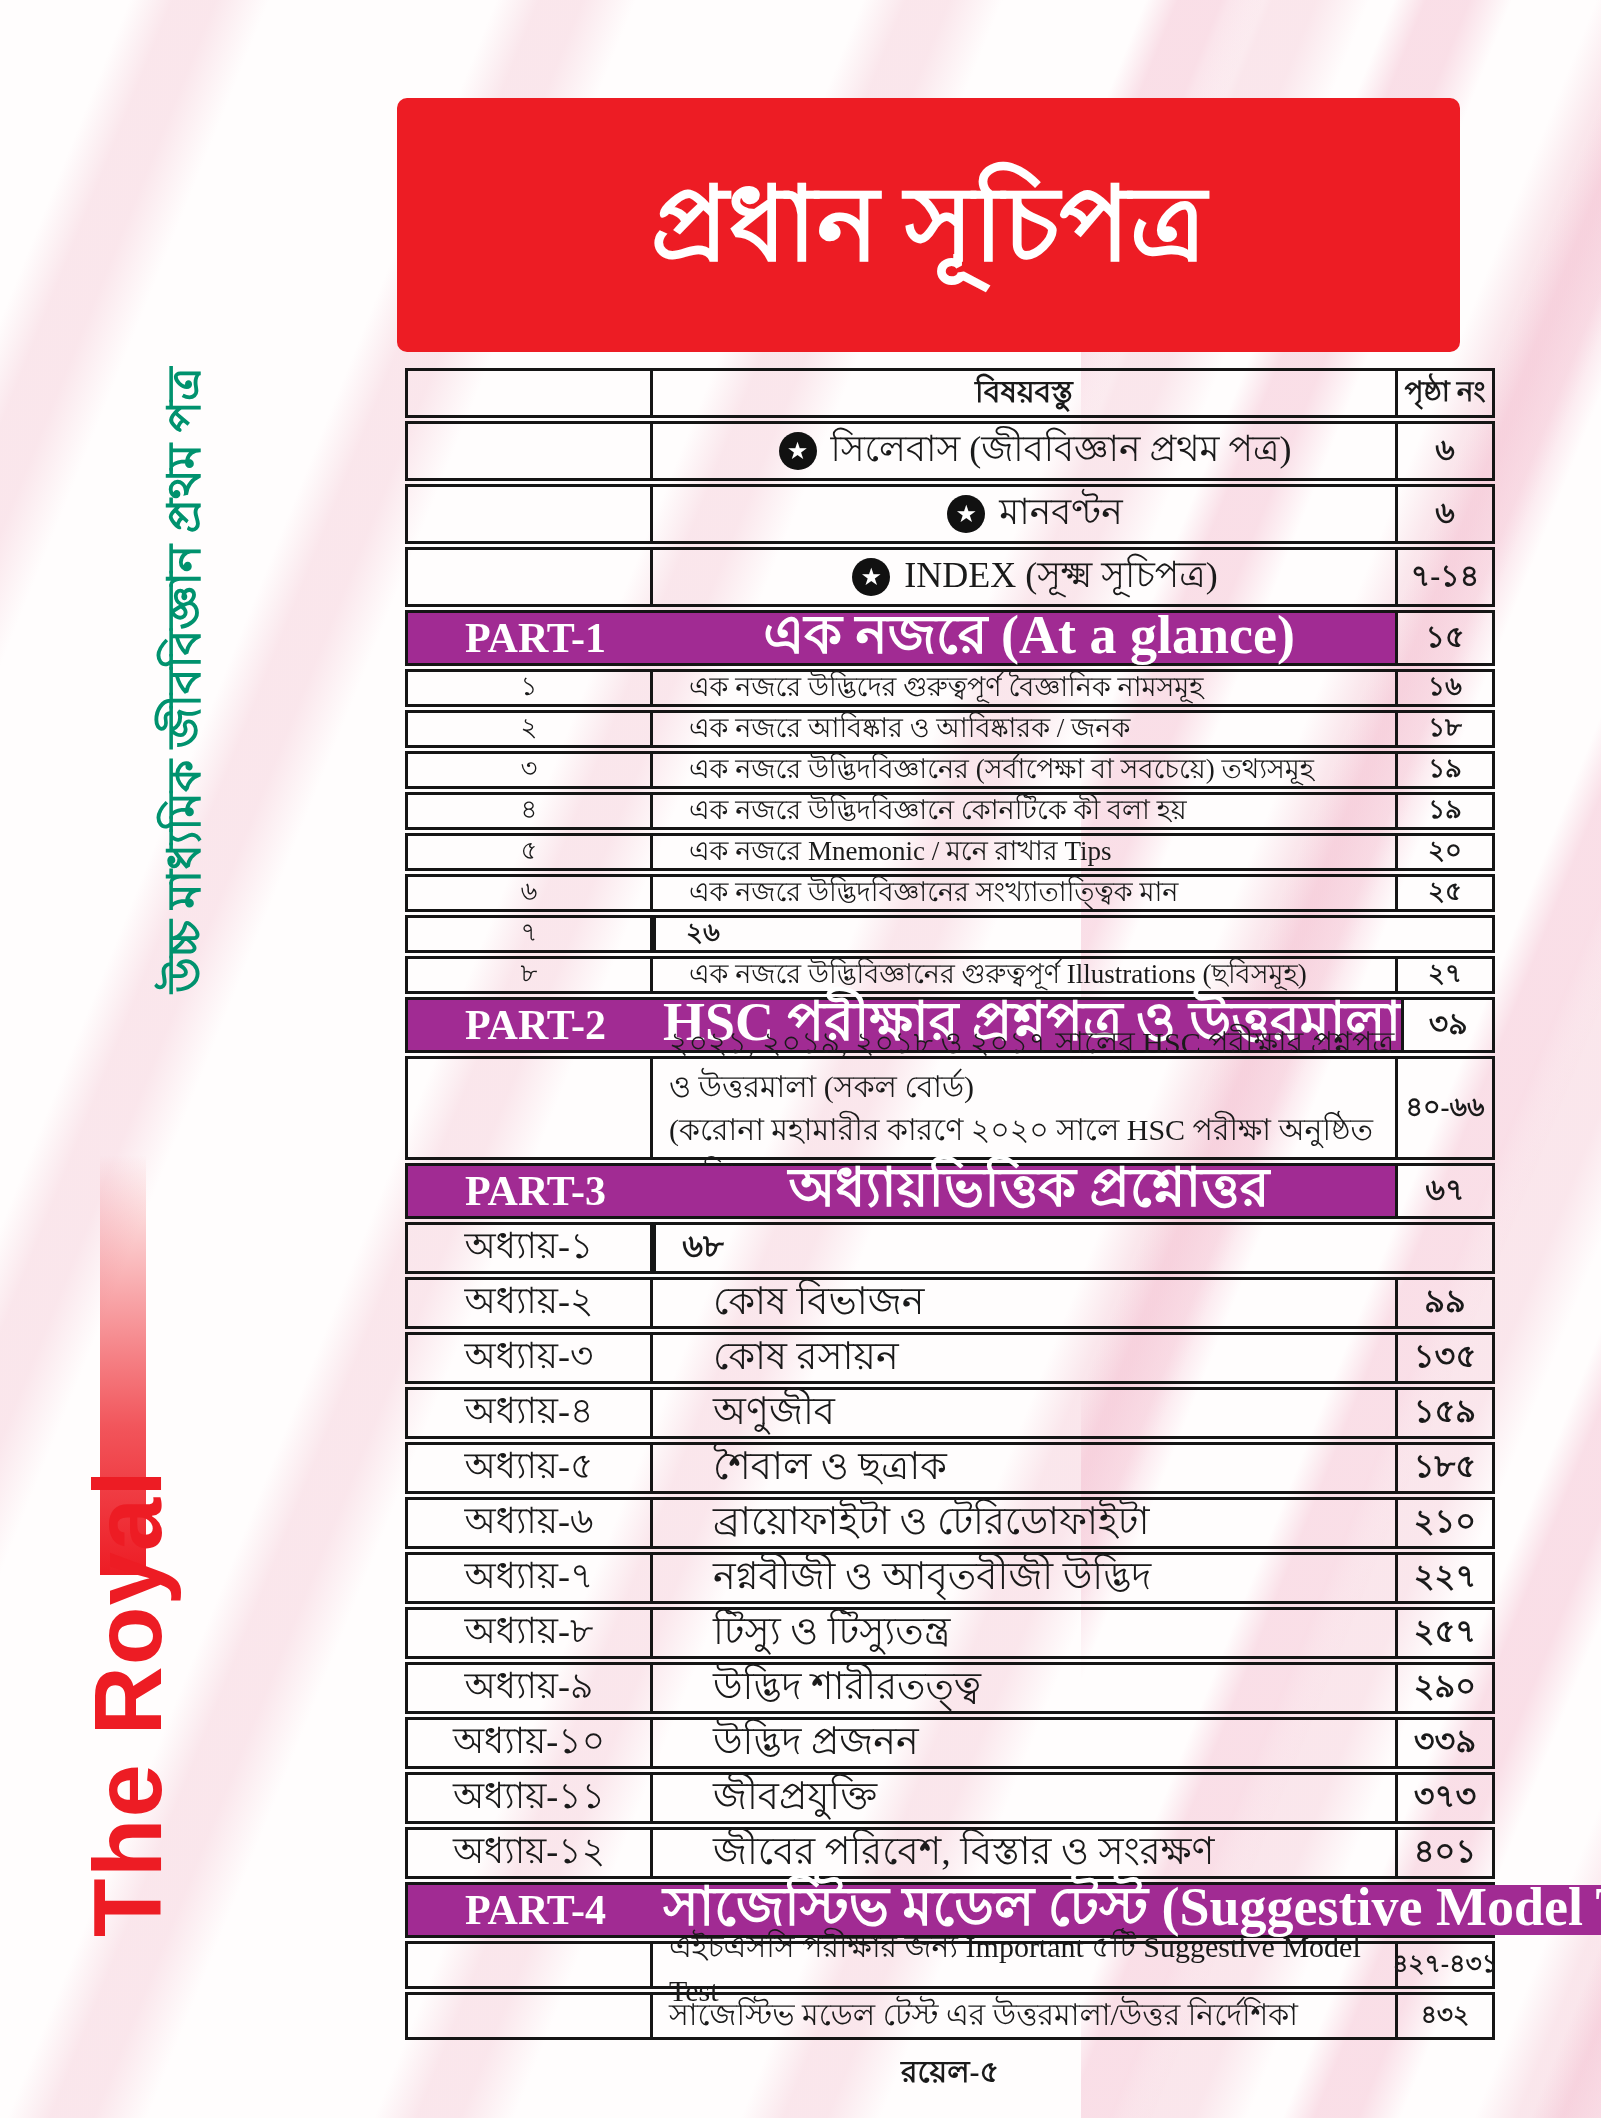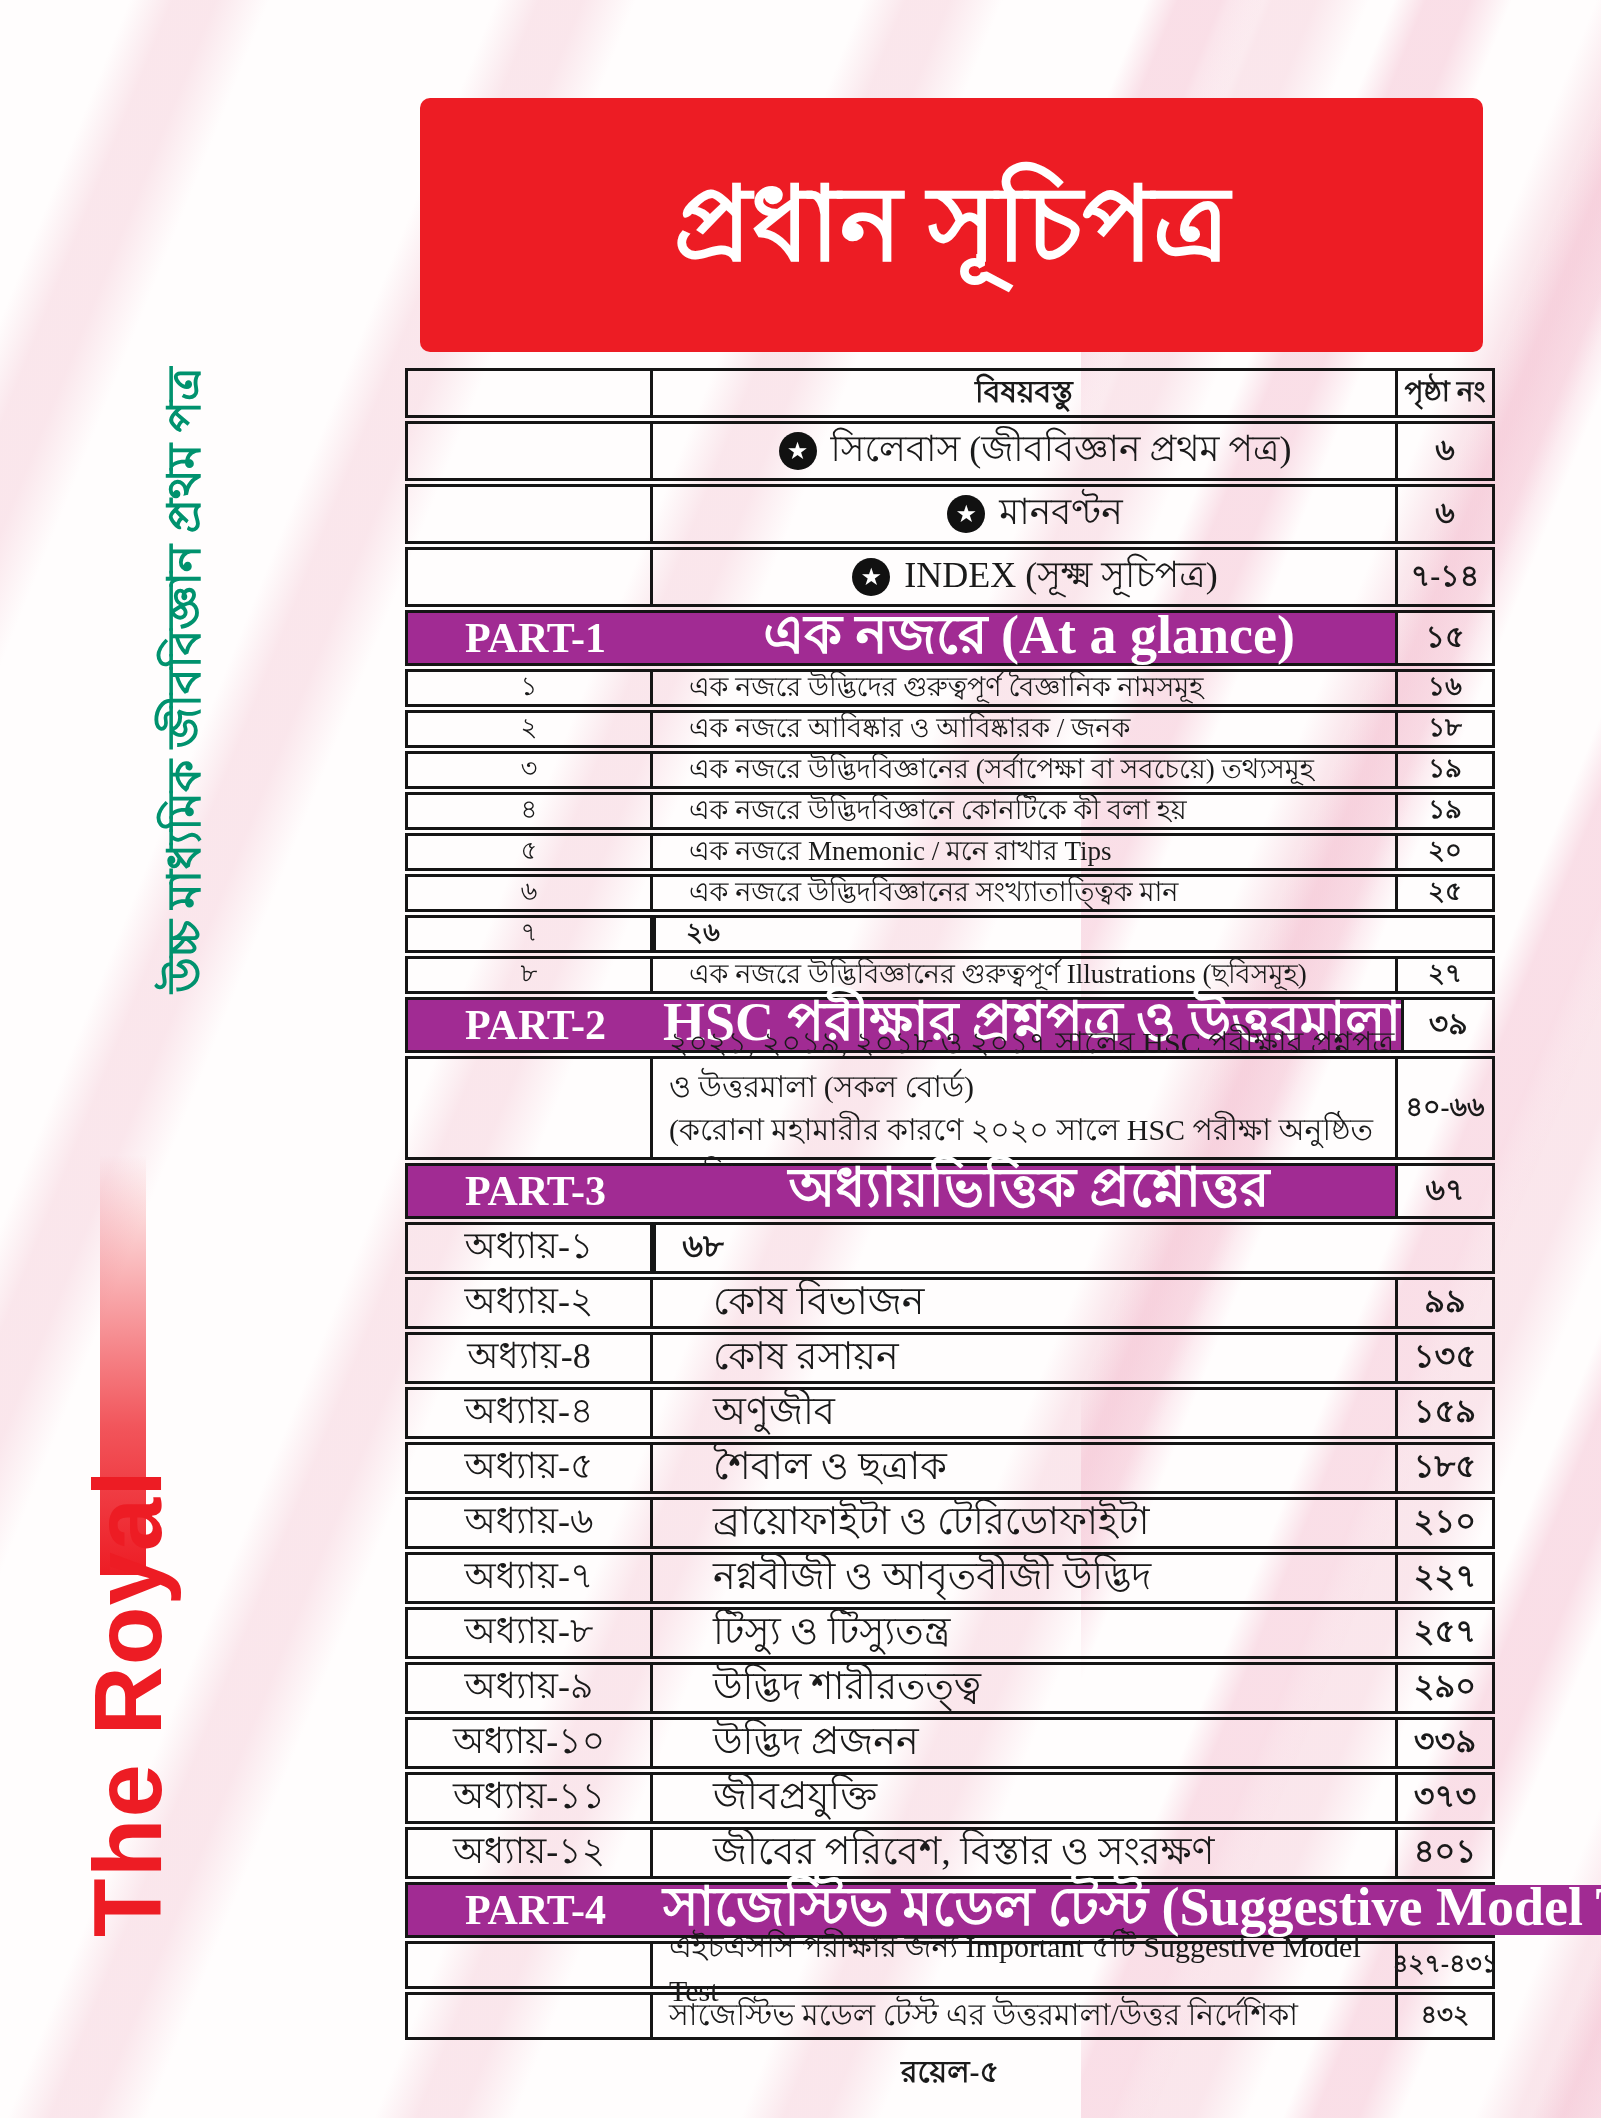--- a/index.html
+++ b/index.html
@@ -42,21 +42,21 @@
   .v-brand{
     position:absolute;top:1645px;left:-192px;width:640px;height:116px;
     text-align:center;font-size:96px;font-weight:bold;line-height:116px;
     color:var(--red,#ed1c24);transform:rotate(-90deg);
     font-family:"Liberation Sans", sans-serif;white-space:nowrap;
     letter-spacing:1px;
   }
 
   
   .masthead{
-    position:absolute;left:420px;top:98px;width:1063px;height:254px;
+    position:absolute;left:397px;top:98px;width:1063px;height:254px;
     background:var(--red,#ed1c24);border-radius:10px;
     display:flex;align-items:center;justify-content:center;
     color:#fff;text-align:center;
   }
   .masthead .title{font-size:104px;font-weight:bold;line-height:1.05;}
   .masthead .subtitle{font-size:54px;font-weight:bold;margin-top:6px;}
 
   
   .toc{position:absolute;left:405px;top:368px;width:1090px;}
   .row{
@@ -223,21 +223,21 @@
         <div class="row r-chap">
           <div class="c1">অধ্যায়-১</div>
           <div class="c3">৬৮</div>
         </div>
         <div class="row r-chap">
           <div class="c1">অধ্যায়-২</div>
           <div class="c2">কোষ বিভাজন</div>
           <div class="c3">৯৯</div>
         </div>
         <div class="row r-chap">
-          <div class="c1">অধ্যায়-8</div>
+          <div class="c1">অধ্যায়-৩</div>
           <div class="c2">কোষ রসায়ন</div>
           <div class="c3">১৩৫</div>
         </div>
         <div class="row r-chap">
           <div class="c1">অধ্যায়-৪</div>
           <div class="c2">অণুজীব</div>
           <div class="c3">১৫৯</div>
         </div>
         <div class="row r-chap">
           <div class="c1">অধ্যায়-৫</div>

